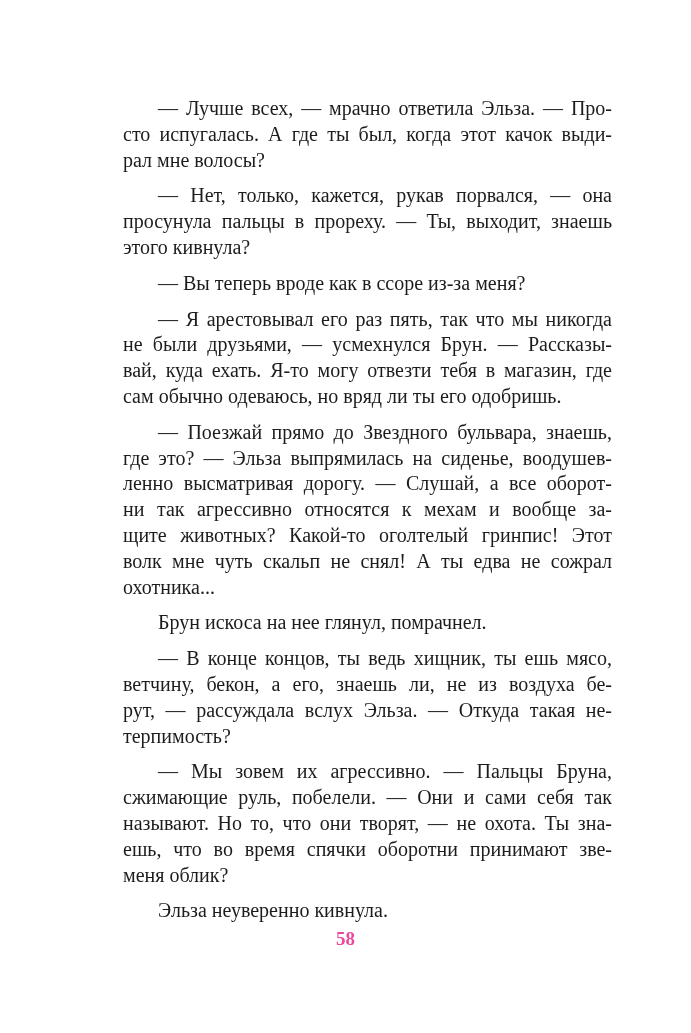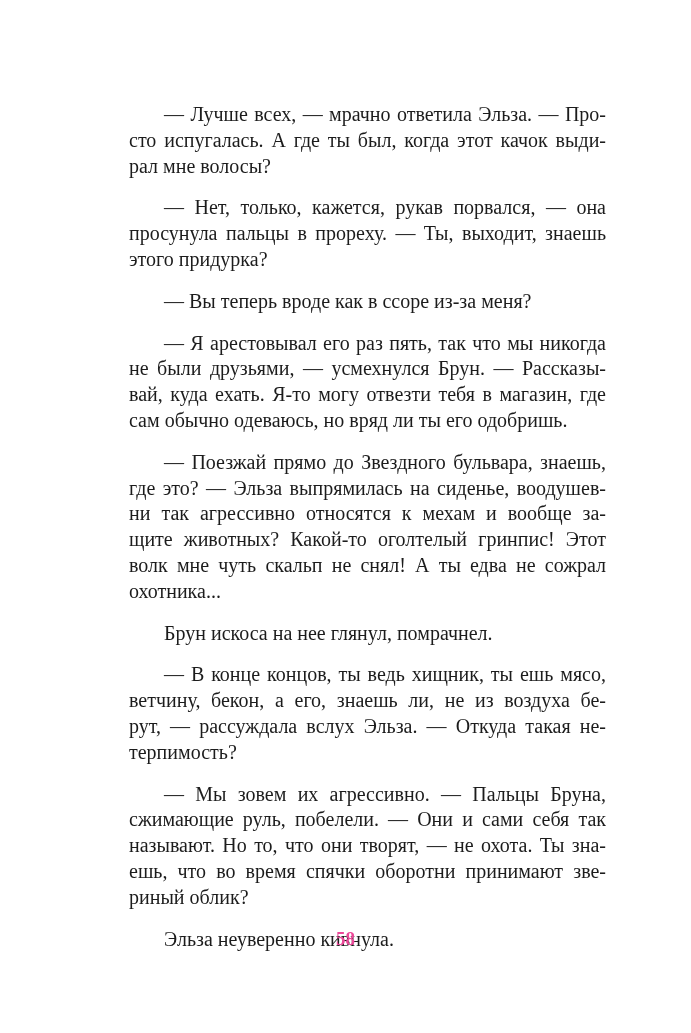--- a/index.html
+++ b/index.html
@@ -18,21 +18,21 @@
   }
   .text-block {
     position: absolute;
     left: 113px;
     top: 86px;
     width: 509px;
     font-size: 20px;
     line-height: 25.8px;
   }
   .para {
-    margin: 16px;
+    margin: 10px;
     padding: 0;
   }
   .line {
     display: block;
     text-align: justify;
     text-align-last: justify;
   }
   .line.last {
     text-align-last: left;
   }
@@ -56,53 +56,54 @@
 <div class="book-page">
   <div class="text-block">
       <p class="para">
         <span class="line first">— Лучше всех, — мрачно ответила Эльза. — Про-</span>
         <span class="line">сто испугалась. А где ты был, когда этот качок выди-</span>
         <span class="line last">рал мне волосы?</span>
       </p>
       <p class="para">
         <span class="line first">— Нет, только, кажется, рукав порвался, — она</span>
         <span class="line">просунула пальцы в прореху. — Ты, выходит, знаешь</span>
-        <span class="line last">этого придурка?</span>
+        <span class="line last">этого кивнула?</span>
       </p>
       <p class="para">
         <span class="line first last">— Вы теперь вроде как в ссоре из-за меня?</span>
       </p>
       <p class="para">
         <span class="line first">— Я арестовывал его раз пять, так что мы никогда</span>
         <span class="line">не были друзьями, — усмехнулся Брун. — Рассказы-</span>
         <span class="line">вай, куда ехать. Я-то могу отвезти тебя в магазин, где</span>
         <span class="line last">сам обычно одеваюсь, но вряд ли ты его одобришь.</span>
       </p>
       <p class="para">
         <span class="line first">— Поезжай прямо до Звездного бульвара, знаешь,</span>
         <span class="line">где это? — Эльза выпрямилась на сиденье, воодушев-</span>
+        <span class="line">ленно высматривая дорогу. — Слушай, а все оборот-</span>
         <span class="line">ни так агрессивно относятся к мехам и вообще за-</span>
         <span class="line">щите животных? Какой-то оголтелый гринпис! Этот</span>
         <span class="line">волк мне чуть скальп не снял! А ты едва не сожрал</span>
         <span class="line last">охотника...</span>
       </p>
       <p class="para">
         <span class="line first last">Брун искоса на нее глянул, помрачнел.</span>
       </p>
       <p class="para">
         <span class="line first">— В конце концов, ты ведь хищник, ты ешь мясо,</span>
         <span class="line">ветчину, бекон, а его, знаешь ли, не из воздуха бе-</span>
         <span class="line">рут, — рассуждала вслух Эльза. — Откуда такая не-</span>
         <span class="line last">терпимость?</span>
       </p>
       <p class="para">
         <span class="line first">— Мы зовем их агрессивно. — Пальцы Бруна,</span>
         <span class="line">сжимающие руль, побелели. — Они и сами себя так</span>
         <span class="line">называют. Но то, что они творят, — не охота. Ты зна-</span>
         <span class="line">ешь, что во время спячки оборотни принимают зве-</span>
-        <span class="line last">риный облик?</span>
+        <span class="line last">меня облик?</span>
       </p>
       <p class="para">
         <span class="line first last">Эльза неуверенно кивнула.</span>
       </p>
     </div>
   <div class="page-number">58</div>
 </div>
 
 </body></html>

